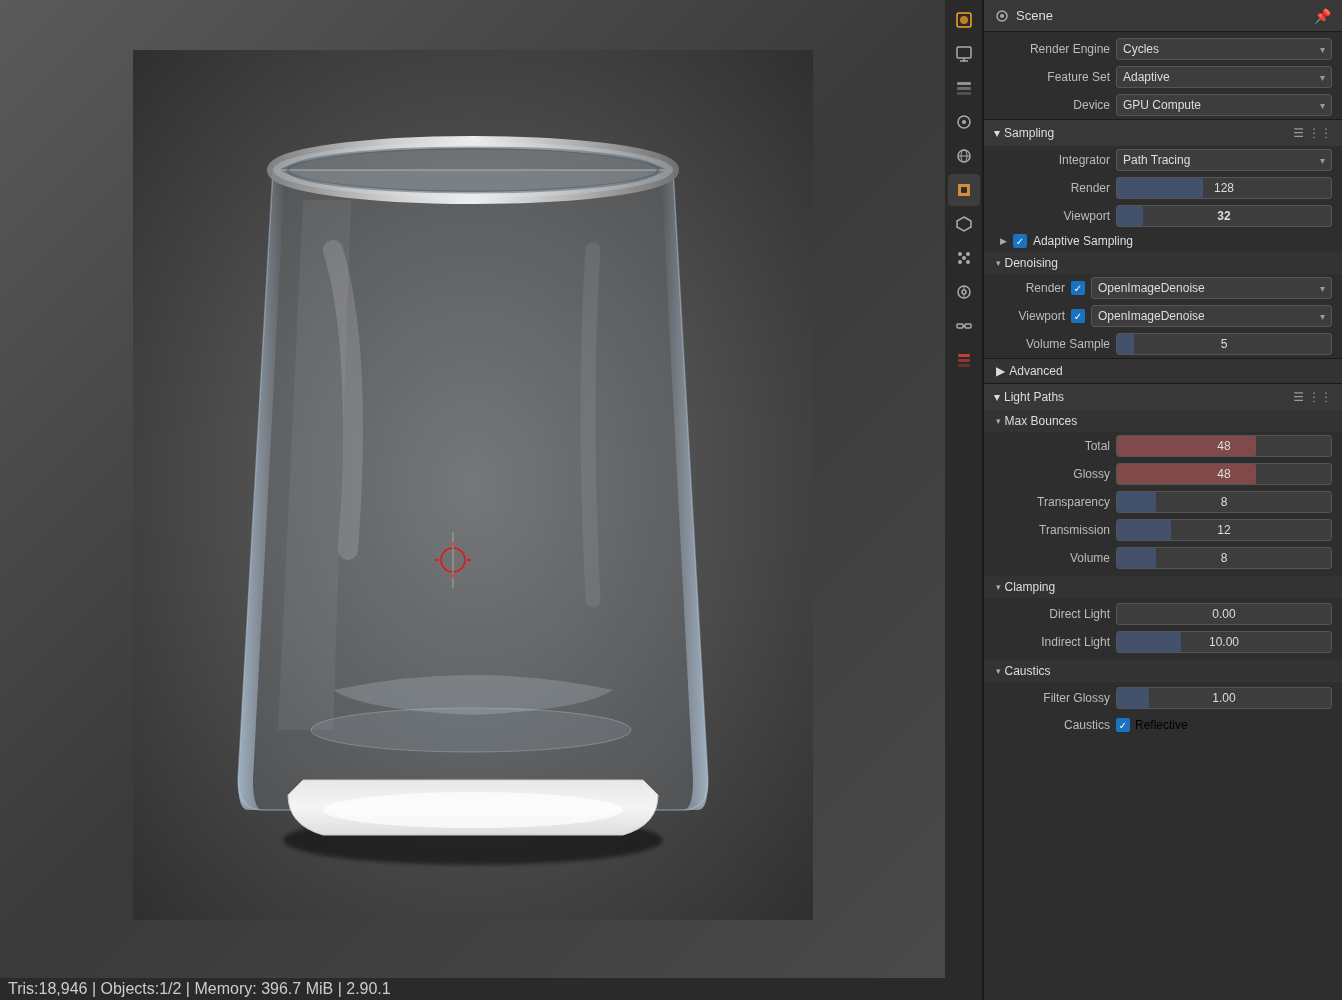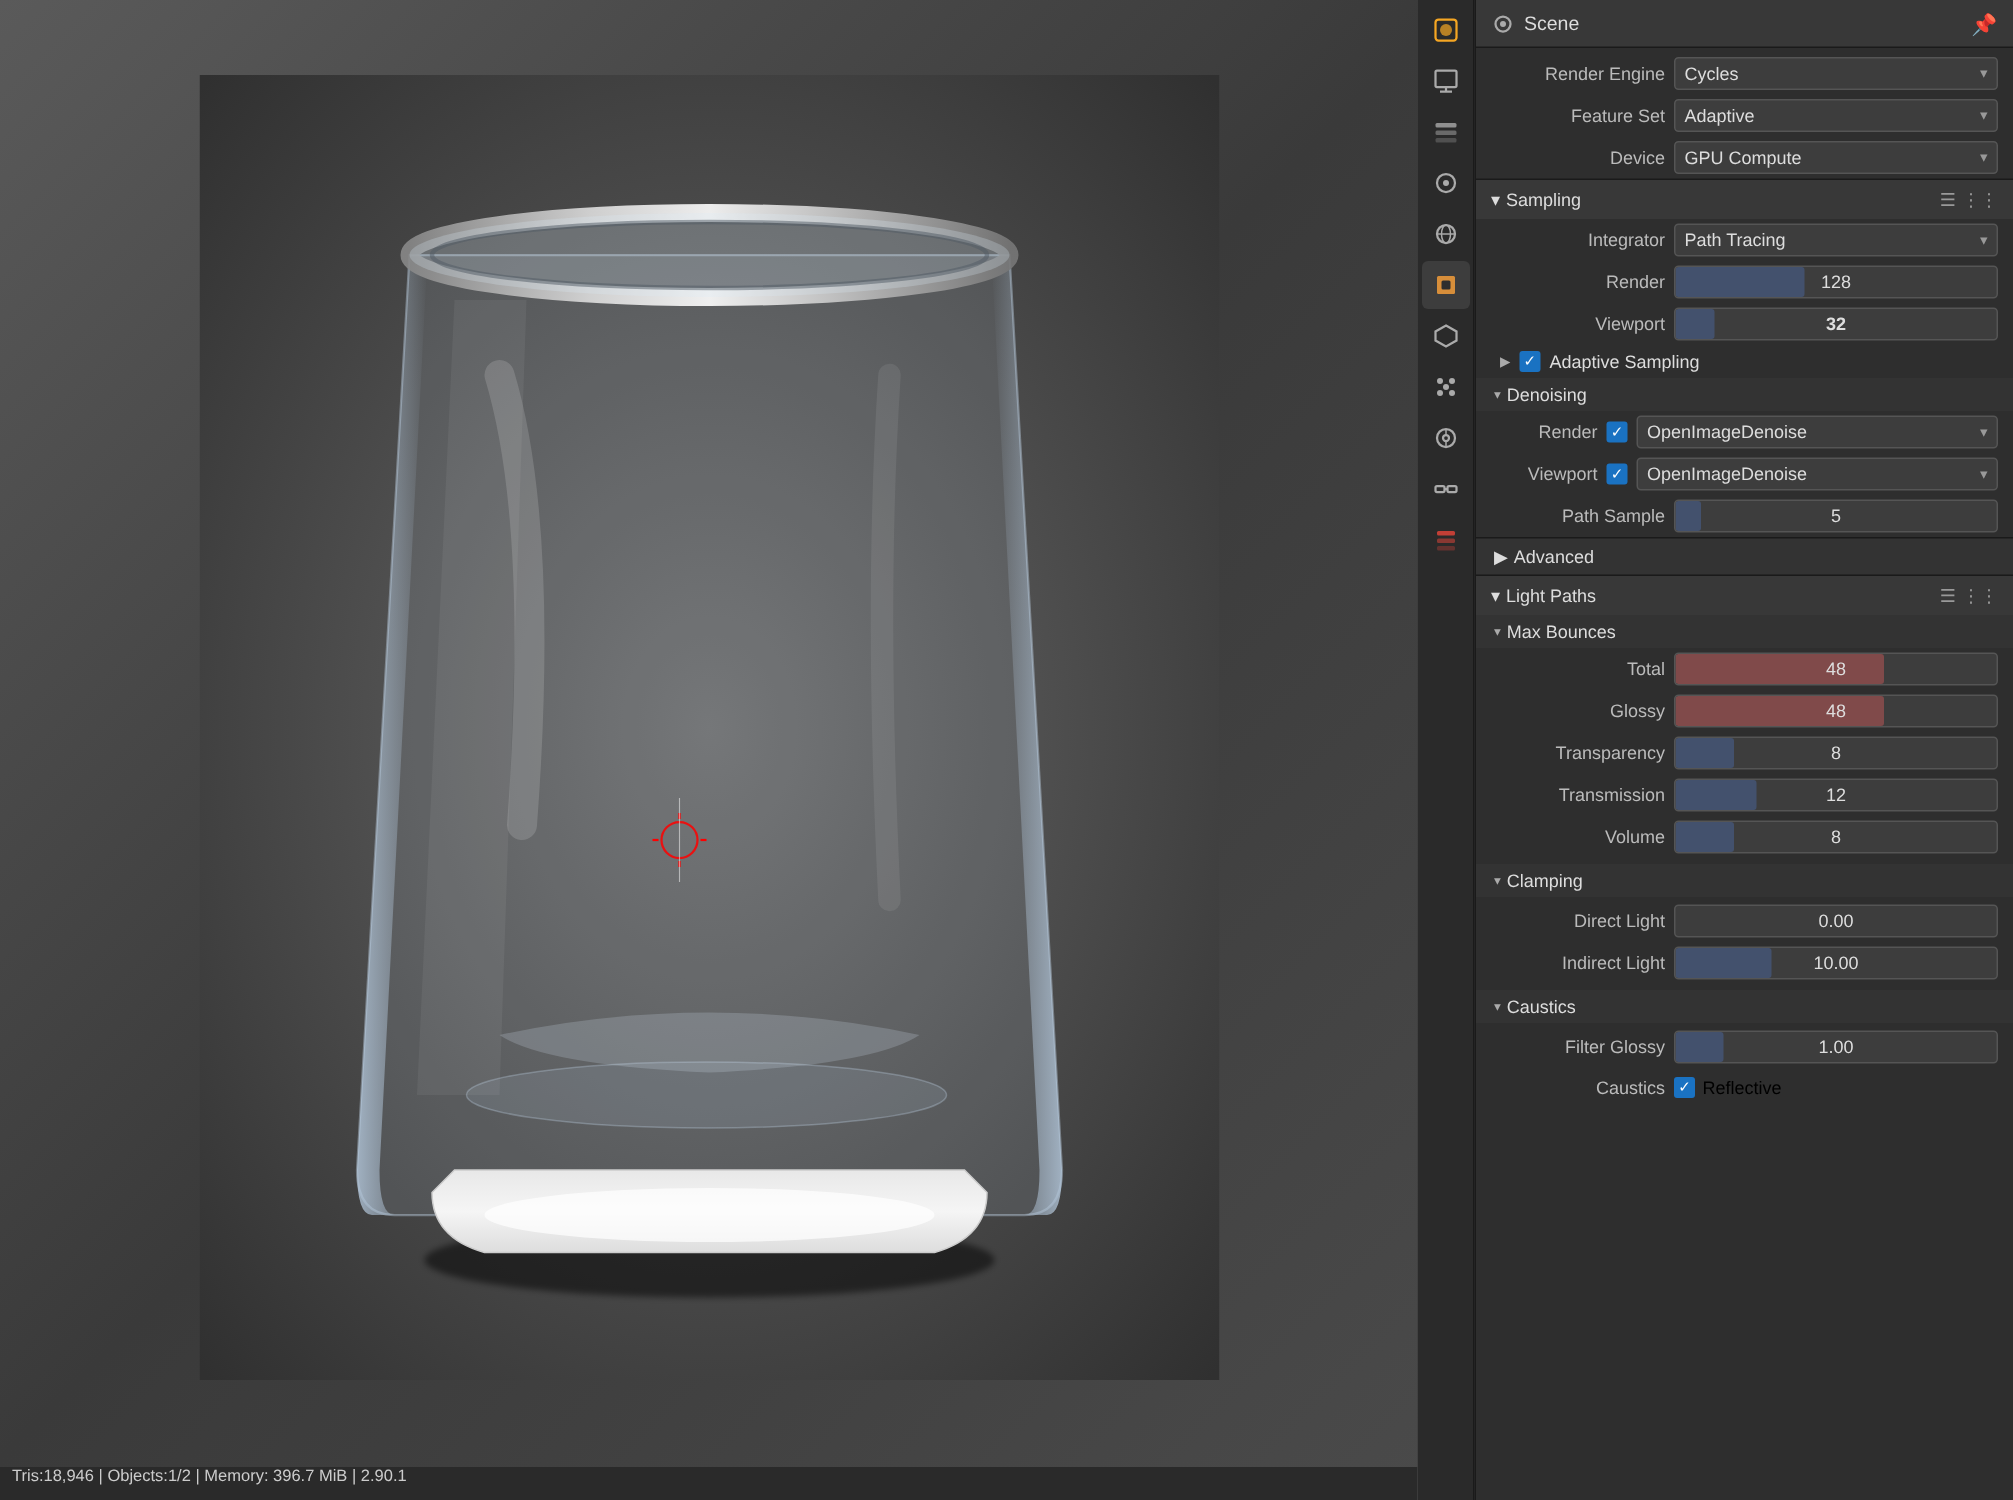--- a/index.html
+++ b/index.html
@@ -38,24 +38,24 @@
 
     
     .status-bar {
       position: absolute;
       bottom: 0;
       left: 0;
       right: 0;
       height: 22px;
       background: #2a2a2a;
       display: flex;
-      align-items: flex-start;
+      align-items: center;
       padding: 0 8px;
       color: #ccc;
-      font-size: 11px;
+      font-size: 16px;
     }
 
     
     #icon-strip {
       width: 38px;
       background: #2a2a2a;
       display: flex;
       flex-direction: column;
       align-items: center;
       padding-top: 4px;
@@ -503,21 +503,21 @@
 
   <div class="denoise-row">
     <span class="denoise-label">Viewport</span>
     <div class="checkbox" style="flex-shrink:0;">✓</div>
     <div class="prop-dropdown" style="flex:1;">
       <span>OpenImageDenoise</span>
     </div>
   </div>
 
   <div class="prop-row">
-    <span class="prop-label">Path Sample</span>
+    <span class="prop-label">Volume Sample</span>
     <div class="prop-value">
       <div class="slider-bar slider-bar-blue" style="width:8%;"></div>
       <span style="position:relative;z-index:1;">5</span>
     </div>
   </div>
 
   <div class="collapsed-header">
     <span class="triangle">▶</span>
     <span>Advanced</span>
   </div>

